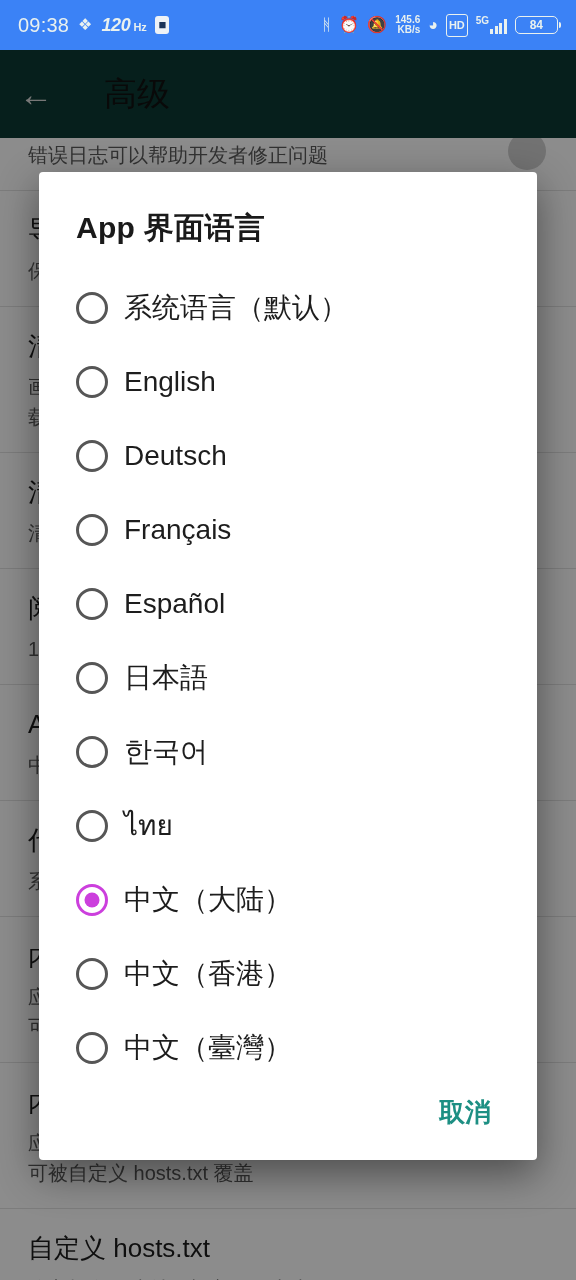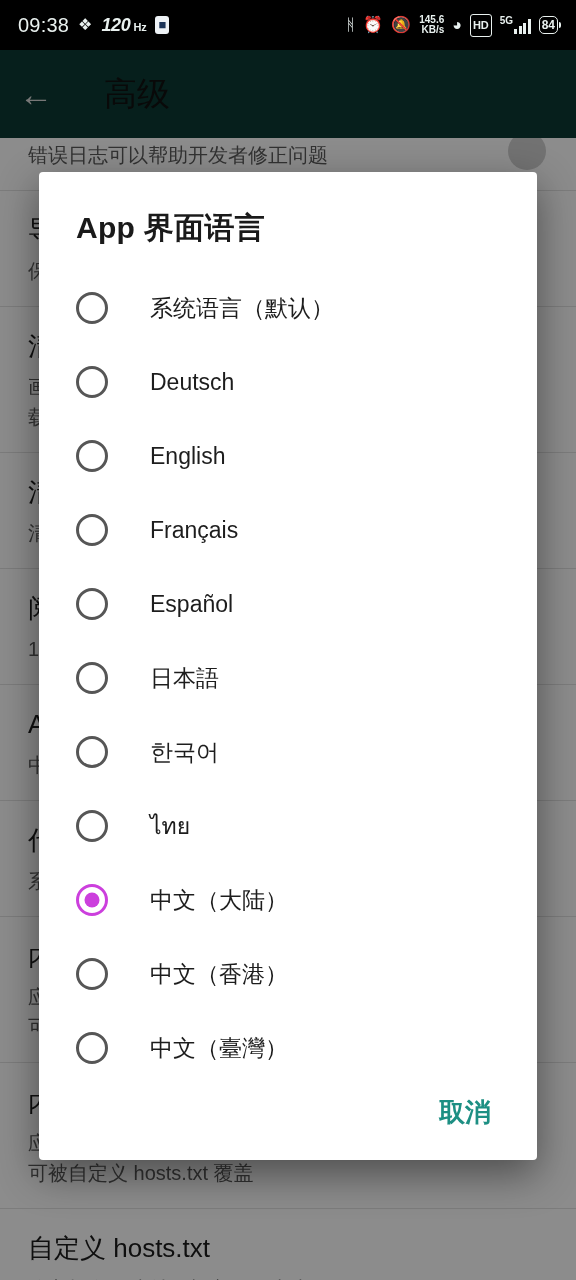--- a/index.html
+++ b/index.html
@@ -22,21 +22,21 @@
   .bg-layer {
     position: absolute;
     inset: 0;
     background: #ffffff;
   }
   .statusbar {
     position: absolute;
     left: 0; top: 0;
     width: 576px;
     height: 50px;
-    background: #000000;
+    background: #3b82f6;
     display: flex;
     align-items: center;
     justify-content: space-between;
     padding: 0 18px;
     box-sizing: border-box;
     color: #e9f1ef;
     z-index: 40;
   }
   .sb-left {
     display: flex;
@@ -105,21 +105,21 @@
   }
   .bars i:nth-child(1){height:5px}
   .bars i:nth-child(2){height:8px}
   .bars i:nth-child(3){height:11px}
   .bars i:nth-child(4){height:15px}
   .batt {
     border: 1.6px solid #e9f1ef;
     border-radius: 5px;
     font-size: 12px;
     font-weight: 600;
-    padding: 0 2px;
+    padding: 0 14px;
     line-height: 16px;
     position: relative;
   }
   .batt::after {
     content:"";
     position:absolute;
     right:-4px; top:5px;
     width:2px; height:6px;
     background:#e9f1ef;
     border-radius:0 2px 2px 0;
@@ -244,22 +244,22 @@
   .opt.sel .radio::after {
     content: "";
     position: absolute;
     left: 50%; top: 50%;
     transform: translate(-50%,-50%);
     width: 15px; height: 15px;
     border-radius: 50%;
     background: #cc3fdd;
   }
   .opt .lbl {
-    margin-left: 42px;
-    font-size: 23px;
+    margin-left: 16px;
+    font-size: 28px;
     color: #1d1d1d;
     line-height: 1;
     white-space: nowrap;
   }
   .dlg-actions {
     position: absolute;
     right: 24px;
     bottom: 18px;
   }
   .btn-cancel {
@@ -337,25 +337,25 @@
   <div class="dialog">
     <div class="dlg-title">App 界面语言</div>
 
     <div class="dlg-list">
       <div class="opt">
         <span class="radio"></span>
         <span class="lbl">系统语言（默认）</span>
       </div>
       <div class="opt">
         <span class="radio"></span>
+        <span class="lbl">English</span>
+      </div>
+      <div class="opt">
+        <span class="radio"></span>
         <span class="lbl">Deutsch</span>
-      </div>
-      <div class="opt">
-        <span class="radio"></span>
-        <span class="lbl">English</span>
       </div>
       <div class="opt">
         <span class="radio"></span>
         <span class="lbl">Français</span>
       </div>
       <div class="opt">
         <span class="radio"></span>
         <span class="lbl">Español</span>
       </div>
       <div class="opt">

